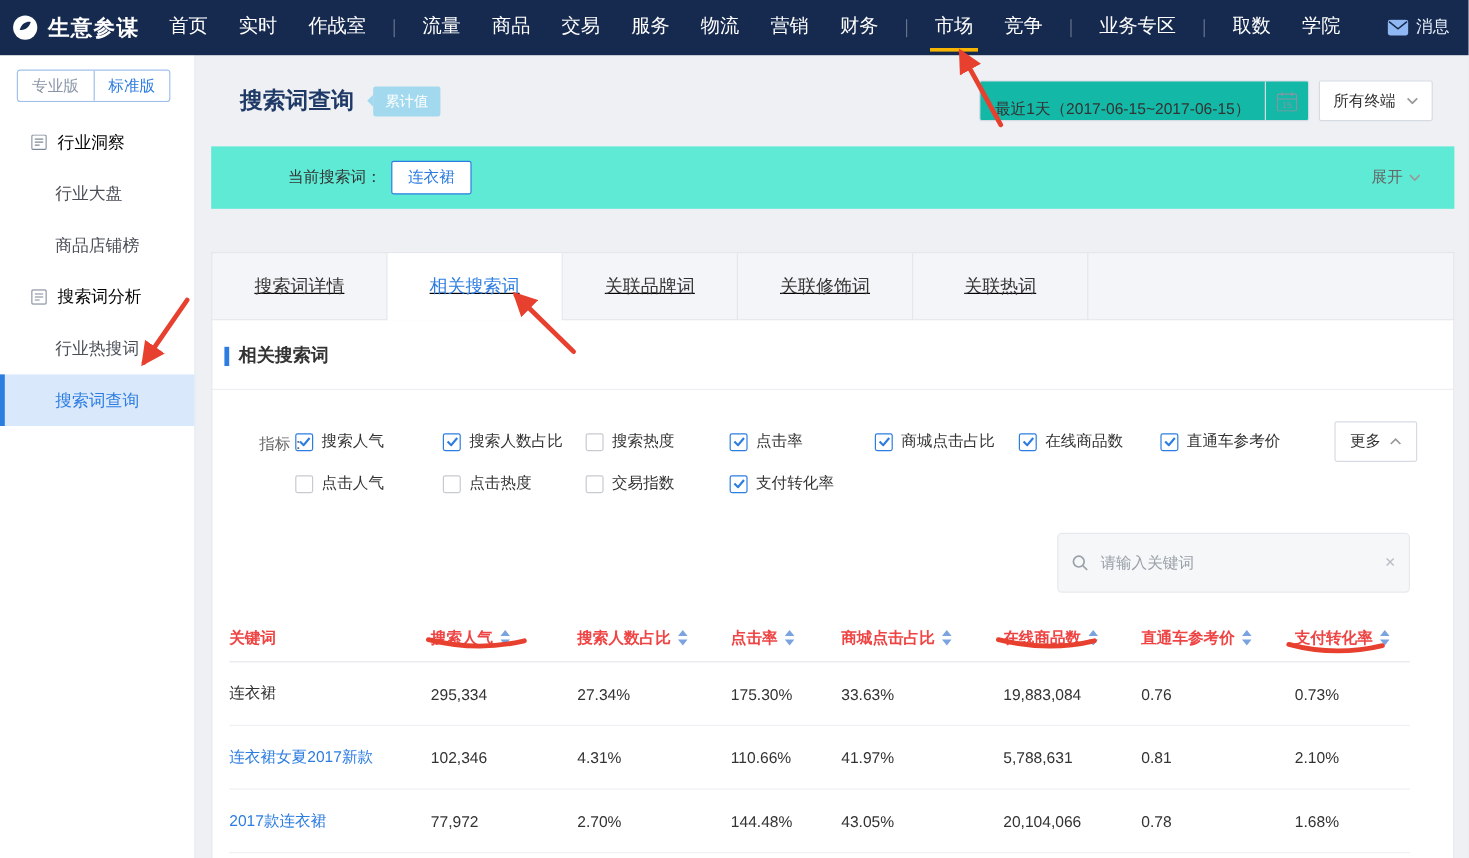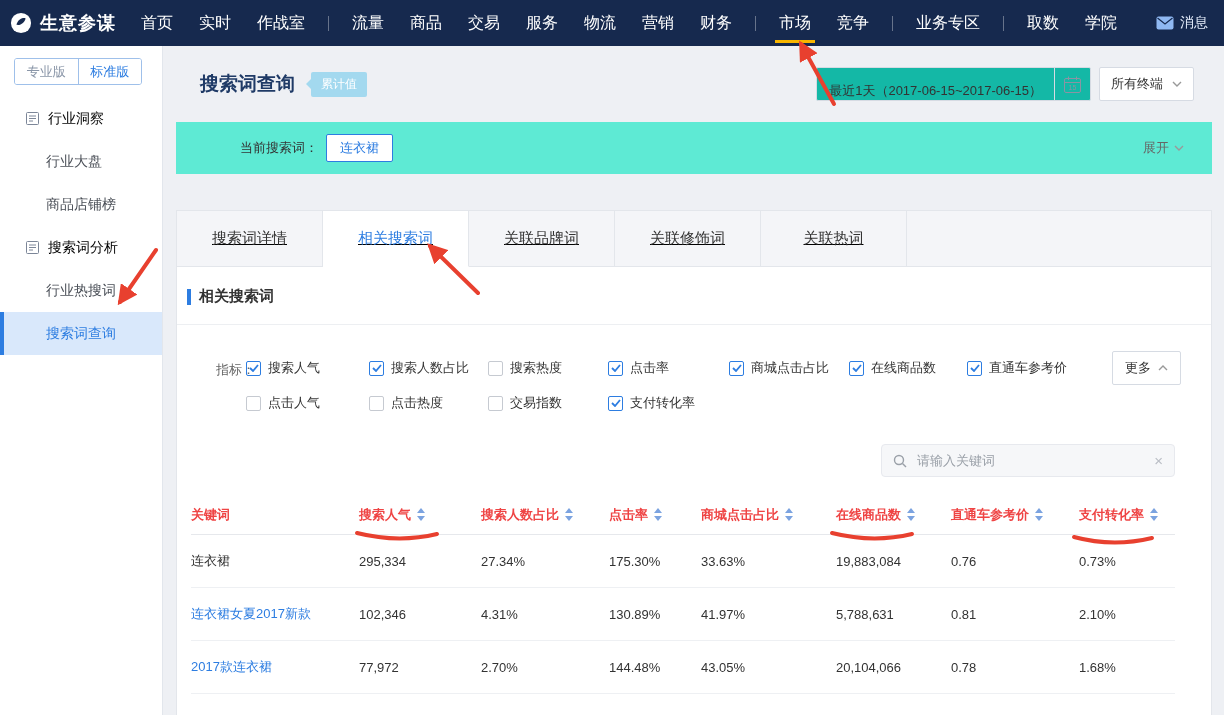--- a/index.html
+++ b/index.html
@@ -84,22 +84,22 @@
   .cb { width:15px; height:15px; border:1px solid #c6cad1; border-radius:2px; background:#fff;
            display:flex; align-items:center; justify-content:center; flex:none; }
   .metric.checked .cb { border-color:#2d7de1; }
   .cb svg { display:none; }
   .metric.checked .cb svg { display:block; }
   .more-btn { position:absolute; right:30px; top:26px; border:1px solid #d6dbe3; background:#fff;
            font-size:13px; color:#333; padding:7px 12px; border-radius:2px; display:flex;
            align-items:center; gap:7px; cursor:pointer; }
 
   .search-row { display:flex; justify-content:flex-end; margin:32px 36px 0 0; }
-  .search-box { width:294px; height:33px; background:#f6f7f9; border:1px solid #e7e9ee;
-           border-radius:4px; display:flex; align-items:center; padding:0 11px; gap:8px; }
+  .search-box { width:294px; height:50px; background:#f6f7f9; border:1px solid #e7e9ee;
+           border-radius:4px; display:flex; align-items:center; padding:0 11px; gap:8px;font-family:Liberation Mono, monospace; }
   .search-box input { flex:1; border:none; outline:none; background:transparent;
            font-size:13px; color:#333; font-family:inherit; min-width:0; }
   .search-box input::placeholder { color:#9aa0a8; }
   .clear-x { color:#b9bdc4; font-size:15px; cursor:pointer; line-height:1; }
 
   .table { margin:18px 36px 0 14px; }
   .tr { display:grid; grid-template-columns:168px 122px 128px 92px 135px 115px 128px auto;
         align-items:center; }
   .thead { height:40px; border-bottom:1px solid #e6e8ec; }
   .th { display:flex; align-items:center; gap:6px; font-size:13px; color:#ef4444; font-weight:bold;
@@ -402,21 +402,21 @@
           <div class="td">33.63%</div>
           <div class="td">19,883,084</div>
           <div class="td">0.76</div>
           <div class="td">0.73%</div>
         </div>
 
         <div class="tr row">
           <div class="td link">连衣裙女夏2017新款</div>
           <div class="td">102,346</div>
           <div class="td">4.31%</div>
-          <div class="td">130.89%</div>
+          <div class="td">110.66%</div>
           <div class="td">41.97%</div>
           <div class="td">5,788,631</div>
           <div class="td">0.81</div>
           <div class="td">2.10%</div>
         </div>
 
         <div class="tr row">
           <div class="td link">2017款连衣裙</div>
           <div class="td">77,972</div>
           <div class="td">2.70%</div>

